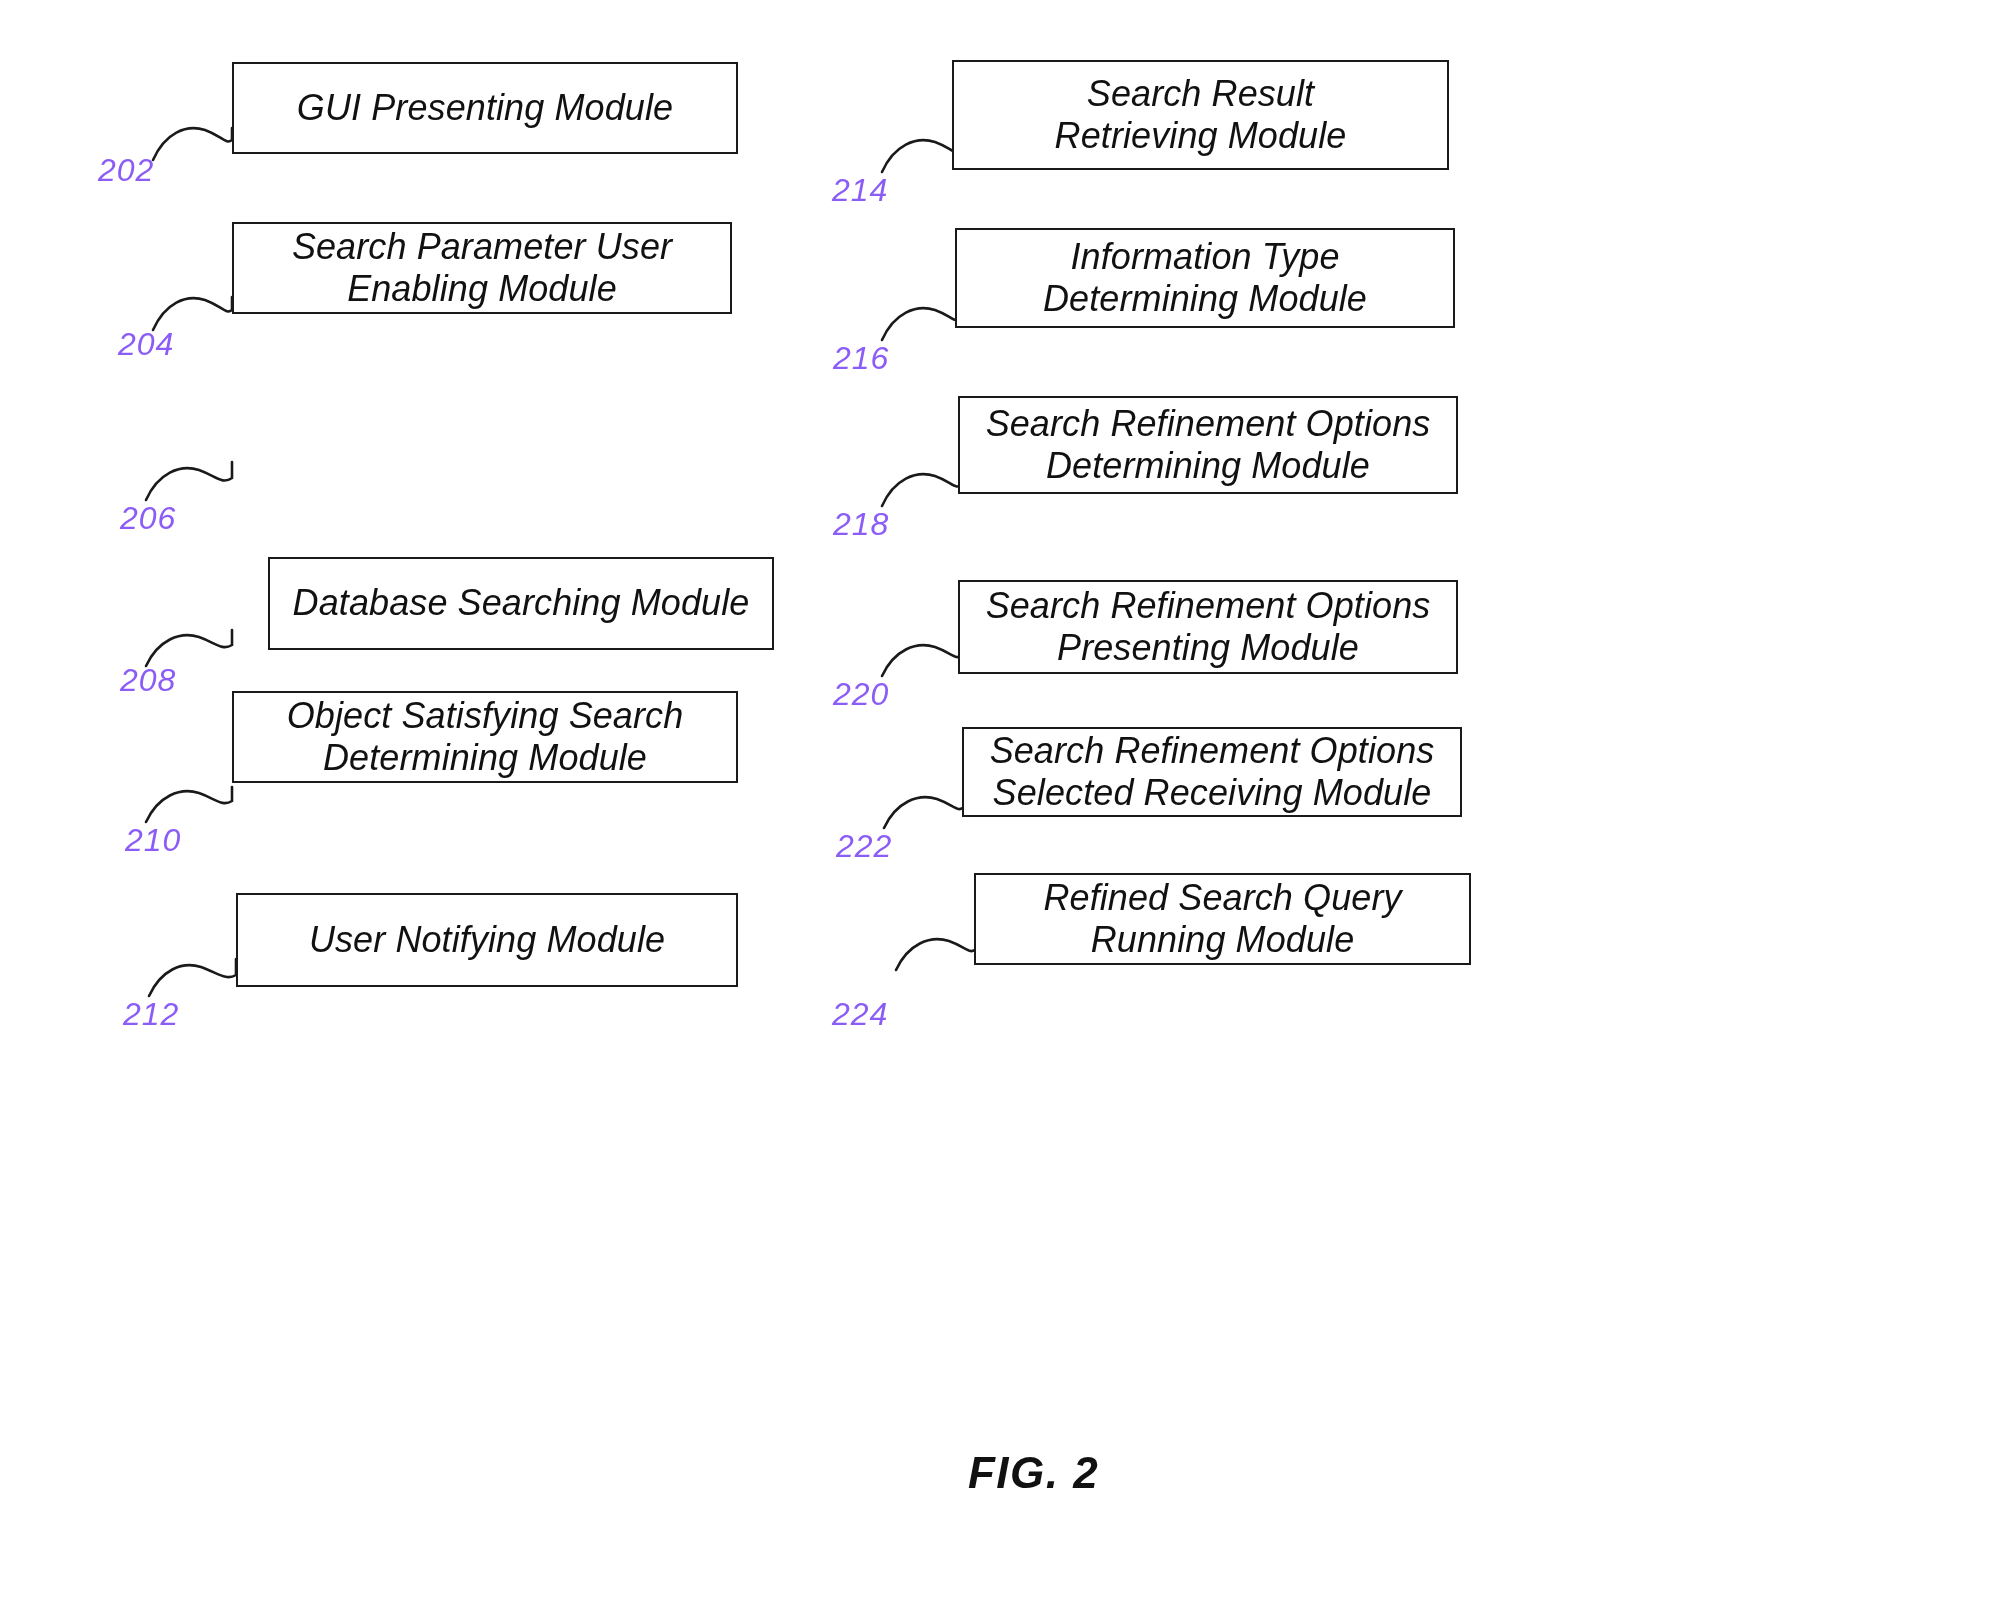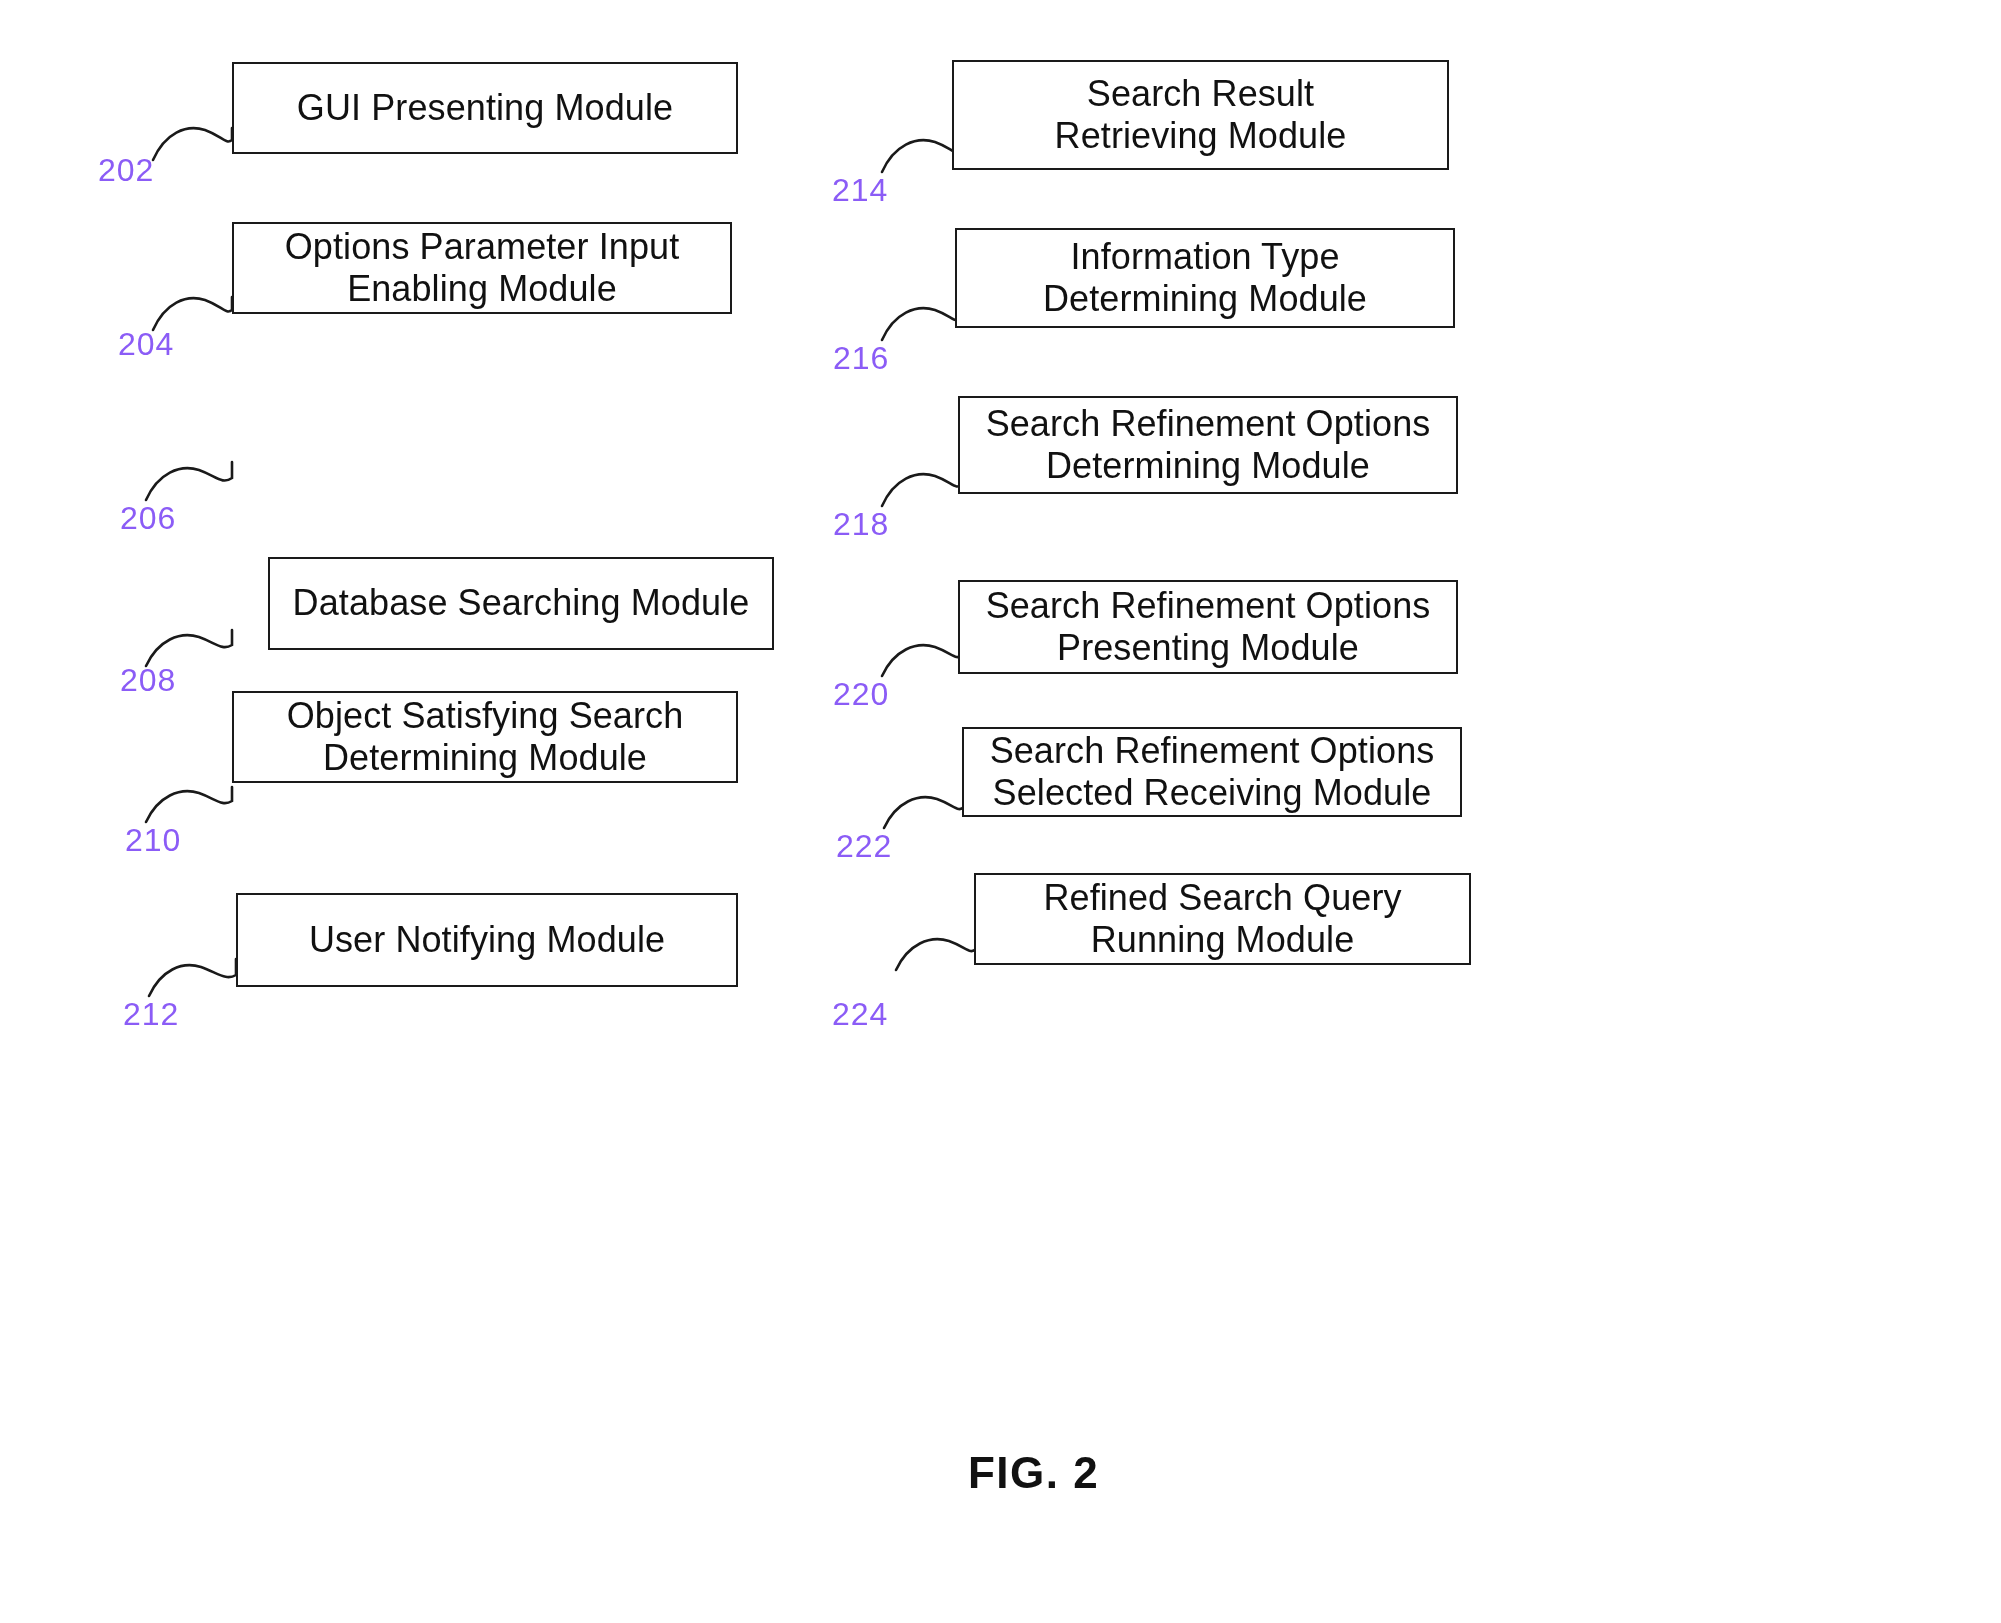--- a/index.html
+++ b/index.html
@@ -15,20 +15,21 @@
     color: #000000;
     overflow: hidden;
   }
 
   #figure-canvas {
     position: absolute;
     left: 0;
     top: 0;
     width: 2001px;
     height: 1382px;
+    font-style: italic;
   }
 
   .module-box {
     position: absolute;
     box-sizing: border-box;
     border: 2.5px solid #1a1a1a;
     background: #ffffff;
     display: flex;
     align-items: center;
     justify-content: center;
@@ -110,21 +111,21 @@
       <path d="M 896,970 C 908,944 930,935 949,941 C 966,947 970,955 976,949 L 976,934"></path>
     </g>
   </svg>
 
   <div class="module-box" style="left:232px; top:62px; width:506px; height:92px;">
     <span class="module-label">GUI Presenting Module</span>
   </div>
   <div class="ref-number" style="left:98px; top:152px;">202</div>
 
   <div class="module-box" style="left:232px; top:222px; width:500px; height:92px;">
-    <span class="module-label">Options Parameter Input
+    <span class="module-label">Search Parameter User
 Enabling Module</span>
   </div>
   <div class="ref-number" style="left:118px; top:326px;">204</div>
 
   <div class="ref-number" style="left:120px; top:500px;">206</div>
 
   <div class="module-box" style="left:232px; top:557px; width:506px; height:93px;margin-left:36px;">
     <span class="module-label">Database Searching Module</span>
   </div>
   <div class="ref-number" style="left:120px; top:662px;">208</div>

